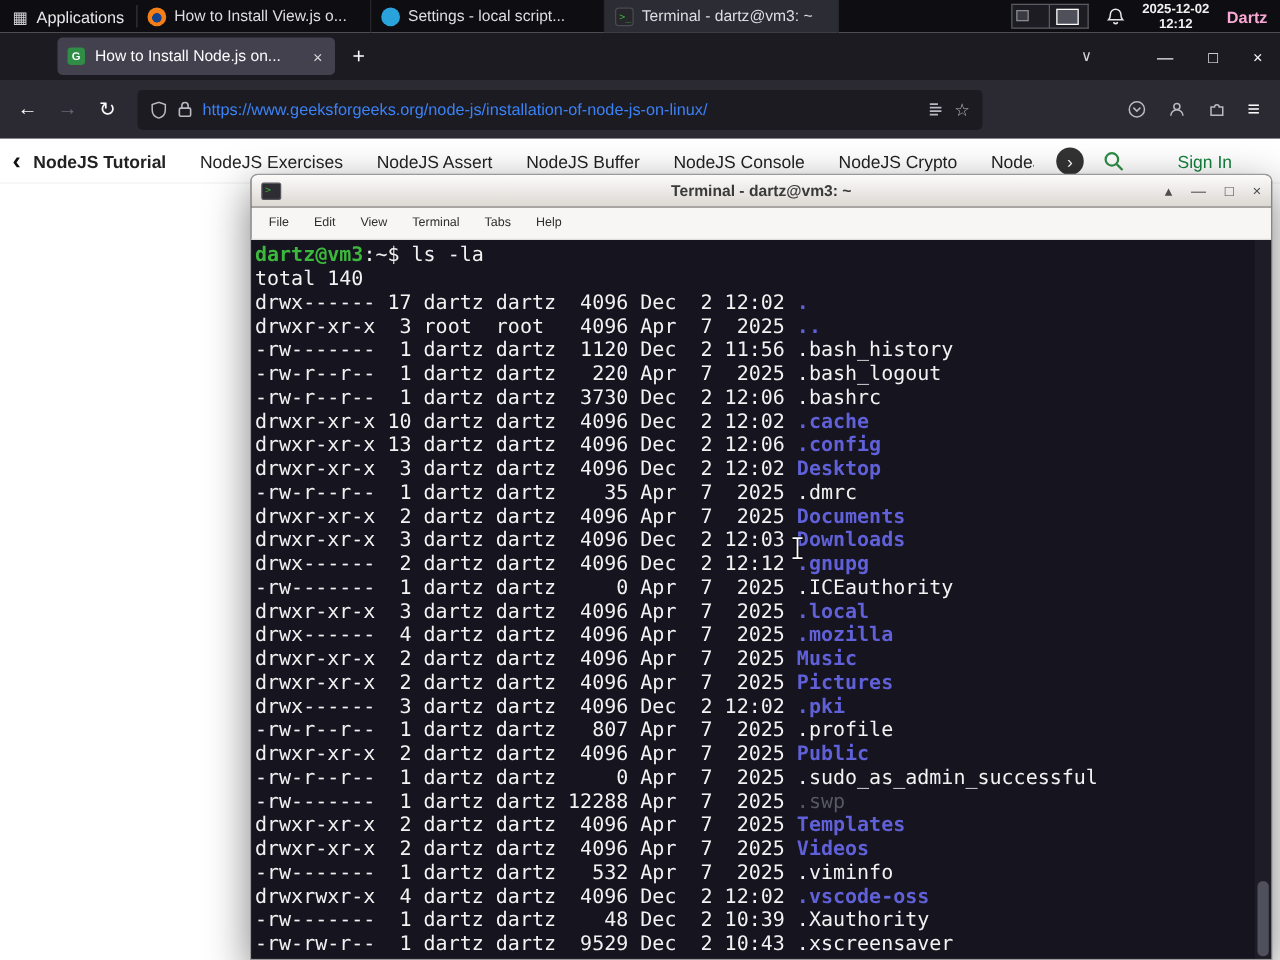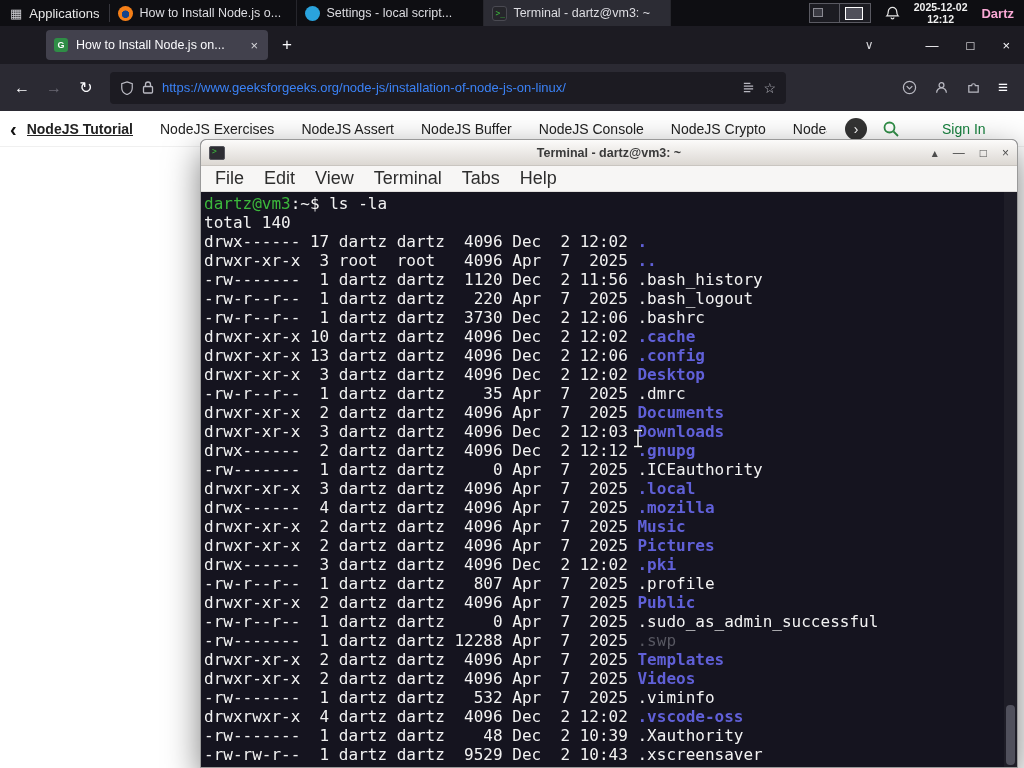--- a/index.html
+++ b/index.html
@@ -58,21 +58,21 @@
             display:flex; align-items:center; gap:8px; padding:0 10px; }
   .url { flex:1; color:#3b82f6; font-size:13px; white-space:nowrap; overflow:hidden; }
   .star { color:#b9b9c2; font-size:14px; }
   .nav-right { margin-left:auto; display:flex; align-items:center; gap:17px; padding-right:10px; }
   .hamburger { color:#fbfbfe; font-size:17px; }
 
   .gfg { height:36px; background:#fff; display:flex; align-items:center; padding:0 10px;
          color:#222; border-bottom:1px solid #f0f0f0; position:relative; }
   .gfg-chev-l { font-size:20px; font-weight:bold; color:#111; margin-right:10px; line-height:1; }
   .gfg-links { display:flex; gap:27px; font-size:14px; white-space:nowrap; overflow:hidden; width:800px; }
-  .gfg-link:first-child { font-weight:bold;text-decoration:underline; }
+  .gfg-link:first-child { font-weight:bold; }
   .gfg-chev-r { position:absolute; left:845px; top:7px; width:22px; height:22px; background:#333;
                 color:#fff; border-radius:50%; display:flex; align-items:center; justify-content:center;
                 font-size:14px; }
   .gfg-search { position:absolute; left:882px; top:9px; }
   .signin { position:absolute; left:942px; font-size:14px; color:#15803d; }
   .page { position:absolute; top:121px; left:0; right:0; bottom:0; background:#fff; }
 
   
   .term-win { position:absolute; left:200px; top:139px; width:818px; height:629px;
               border:1px solid #9a9a9a; border-radius:6px 6px 0 0;
@@ -82,26 +82,26 @@
   .term-ico { width:16px; height:14px; background:#2d2d33; border:1px solid #55555c; border-radius:2px;
               position:relative; flex:0 0 auto; }
   .term-ico::after { content:">"; position:absolute; left:2px; top:0; font-size:8px; color:#3cb83c;
               font-family:"DejaVu Sans Mono", monospace; }
   .term-title-text { position:absolute; left:0; right:0; text-align:center; font-size:12.5px;
               font-weight:bold; color:#3a3a3a; }
   .term-btns { margin-left:auto; display:flex; gap:15px; z-index:1; }
   .tbtn { color:#4c4c4c; font-size:12px; line-height:26px; }
   .term-menu { height:26px; background:#f7f6f5; display:flex; align-items:center; gap:4px;
                padding:0 6px; border-bottom:1px solid #e0dedc; }
-  .tmenu-item { font-size:18px; color:#2e2e2e; padding:2px 8px; }
+  .tmenu-item { font-size:10px; color:#2e2e2e; padding:2px 8px; }
   .term-body { position:absolute; top:52px; left:0; right:0; bottom:0; background:#15141f; }
   .term-text { font-family:"DejaVu Sans Mono", monospace; font-size:16px; line-height:19px;
                color:#f2f2f2; white-space:pre; padding:2px 0 0 3px; }
   .t-line { height:19px; }
-  .seg.green { color:#3cb83c; font-weight:normal; }
+  .seg.green { color:#3cb83c; font-weight:bold; }
   .seg.fg { color:#f2f2f2; }
   .seg.dir { color:#6060d8; font-weight:bold; }
   .seg.dim { color:#585862; }
   .term-scroll { position:absolute; right:0; top:0; bottom:0; width:13px; background:rgba(255,255,255,.04); }
   .term-scroll .thumb { position:absolute; right:2px; bottom:2px; width:9px; height:60px;
                background:#50505c; border-radius:4px; }
 
   .ibeam { position:absolute; left:632px; top:429px; z-index:35; }
 </style>
 </head>
@@ -111,21 +111,21 @@
 
   <div class="panel">
     <div class="app-menu">
       <span class="grid-icon">▦</span>
       <span>Applications</span>
     </div>
     <div class="psep"></div>
     <div class="task-list">
         <div class="task">
           <span class="ticon firefox"></span>
-          <span class="tlabel">How to Install Node.js o...</span>
+          <span class="tlabel">How to Install View.js o...</span>
         </div>
         <div class="task">
           <span class="ticon codium"></span>
           <span class="tlabel">Settings - local script...</span>
         </div>
         <div class="task active">
           <span class="ticon terminal"></span>
           <span class="tlabel">Terminal - dartz@vm3: ~</span>
         </div>
       </div>

